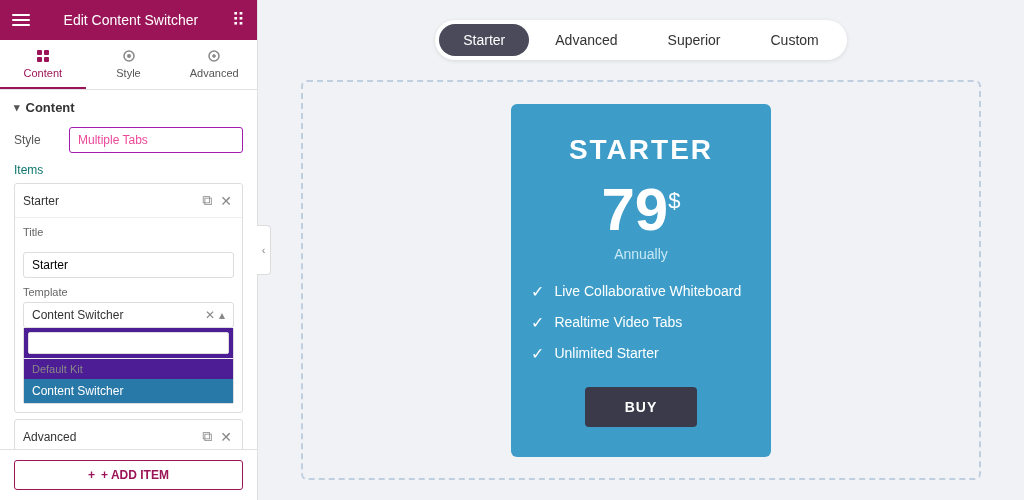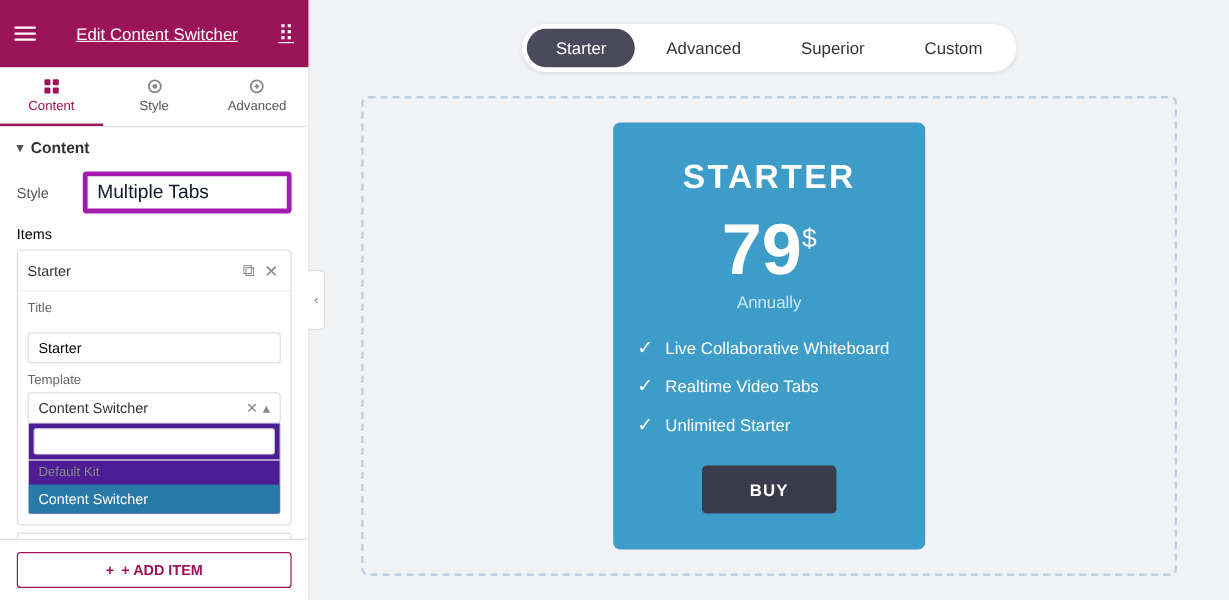--- a/index.html
+++ b/index.html
@@ -15,22 +15,21 @@
       flex-shrink: 0;
     }
 
     .sidebar-header {
       background: #9c1458;
       color: #fff;
       display: flex;
       align-items: center;
       justify-content: space-between;
       padding: 0 12px;
-      height: 56px;
-      text-decoration: underline;
+      height: 40px;
     }
 
     .sidebar-header-title {
       font-size: 14px;
       font-weight: 500;
     }
 
     .sidebar-tabs {
       display: flex;
       border-bottom: 1px solid #e0e0e0;
@@ -85,33 +84,33 @@
       width: 55px;
       flex-shrink: 0;
     }
 
     .field-value {
       flex: 1;
     }
 
     .select-box {
       width: 100%;
-      border: 4px solid #a21caf;
+      border: 1px solid #a21caf;
       border-radius: 3px;
       padding: 5px 8px;
-      font-size: 16px;
-      color: #0f172a;
+      font-size: 12px;
+      color: #ec4899;
       background: #fff;
       appearance: none;
       cursor: pointer;
     }
 
     .items-label {
       font-size: 12px;
-      color: #000000;
+      color: #0f766e;
       margin-bottom: 6px;
     }
 
     .item-row {
       display: flex;
       align-items: center;
       border: 1px solid #ddd;
       border-radius: 3px;
       padding: 6px 8px;
       margin-bottom: 6px;

